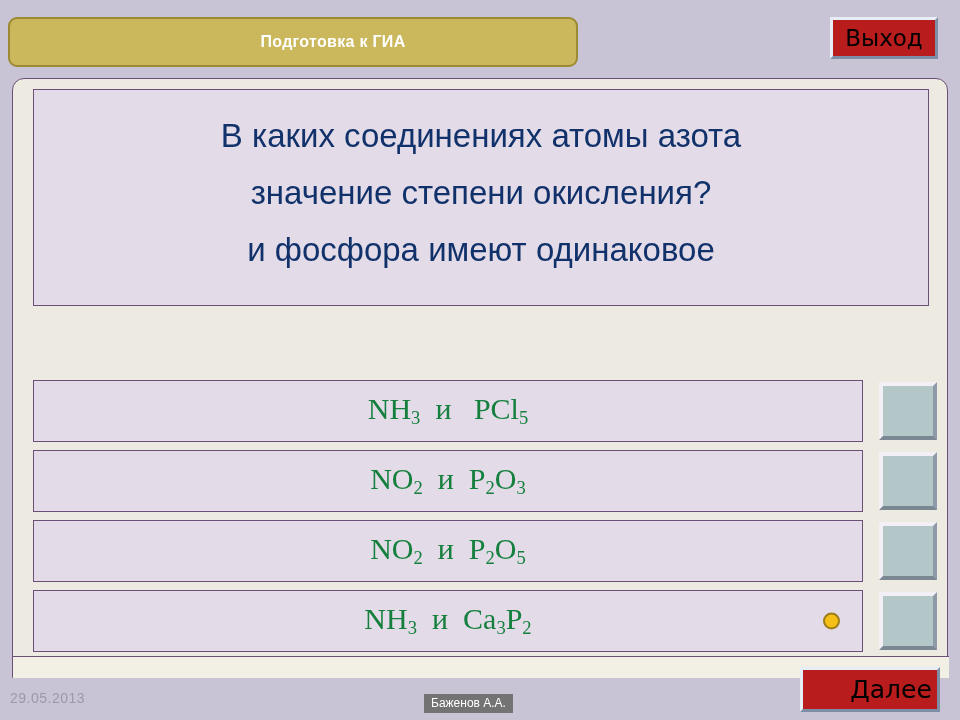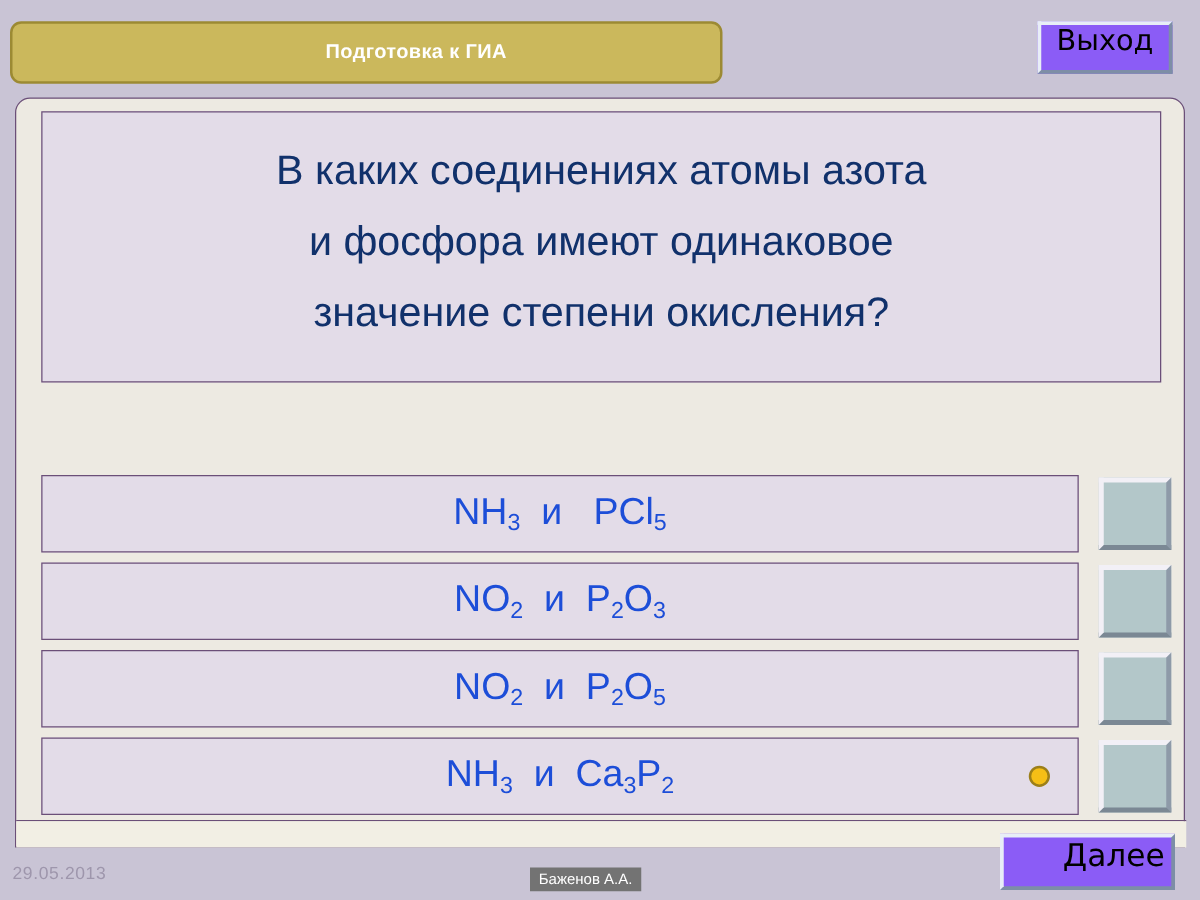--- a/index.html
+++ b/index.html
@@ -35,28 +35,28 @@
     font-size: 16px;
     font-weight: bold;
     letter-spacing: 0.3px;
     padding-left: 80px;
     white-space: nowrap;
   }
 
   
   .bevel-btn {
     position: absolute;
-    background: #8b5cf6;
+    background: #b91c1c;
     border-top: 3px solid #e8eef7;
     border-left: 3px solid #e8eef7;
     border-right: 3px solid #7d8ea6;
     border-bottom: 3px solid #7d8ea6;
     box-sizing: border-box;
     display: flex;
-    align-items: flex-start;
+    align-items: center;
     justify-content: center;
     color: #000000;
     font-family: "DejaVu Sans", sans-serif;
   }
   #exit-button {
     left: 830px;
     top: 17px;
     width: 108px;
     height: 42px;
     font-size: 23px;
@@ -123,23 +123,23 @@
     height: 62px;
     background: #e3dce8;
     border: 1px solid #6b4f78;
     box-sizing: border-box;
     display: flex;
     align-items: center;
     justify-content: center;
     position: relative;
   }
   .answer-text {
-    color: #1d4ed8;
+    color: #15803d;
     font-size: 30px;
-    font-family: Liberation Sans, sans-serif;
+    font-family: Liberation Serif, serif;
     white-space: nowrap;
   }
   .answer-text sub {
     font-size: 0.62em;
     vertical-align: -0.28em;
   }
   .marker-dot {
     position: absolute;
     right: 22px;
     top: 50%;
@@ -214,22 +214,22 @@
 </div>
 
 <div id="exit-button" class="bevel-btn">
   <span>Выход</span>
 </div>
 
 <div id="main-panel">
 
   <div id="question-box">
     <div class="q-line">В каких соединениях атомы азота</div>
+    <div class="q-line">значение степени окисления?</div>
     <div class="q-line">и фосфора имеют одинаковое</div>
-    <div class="q-line">значение степени окисления?</div>
   </div>
 
   <div class="answer-row" style="top:301px;">
     <div class="answer-box">
       <span class="answer-text">NH<sub>3</sub>&nbsp;&nbsp;и&nbsp;&nbsp;&nbsp;PCl<sub>5</sub></span>
 
     </div>
     <div class="select-box"></div>
   </div>
 

